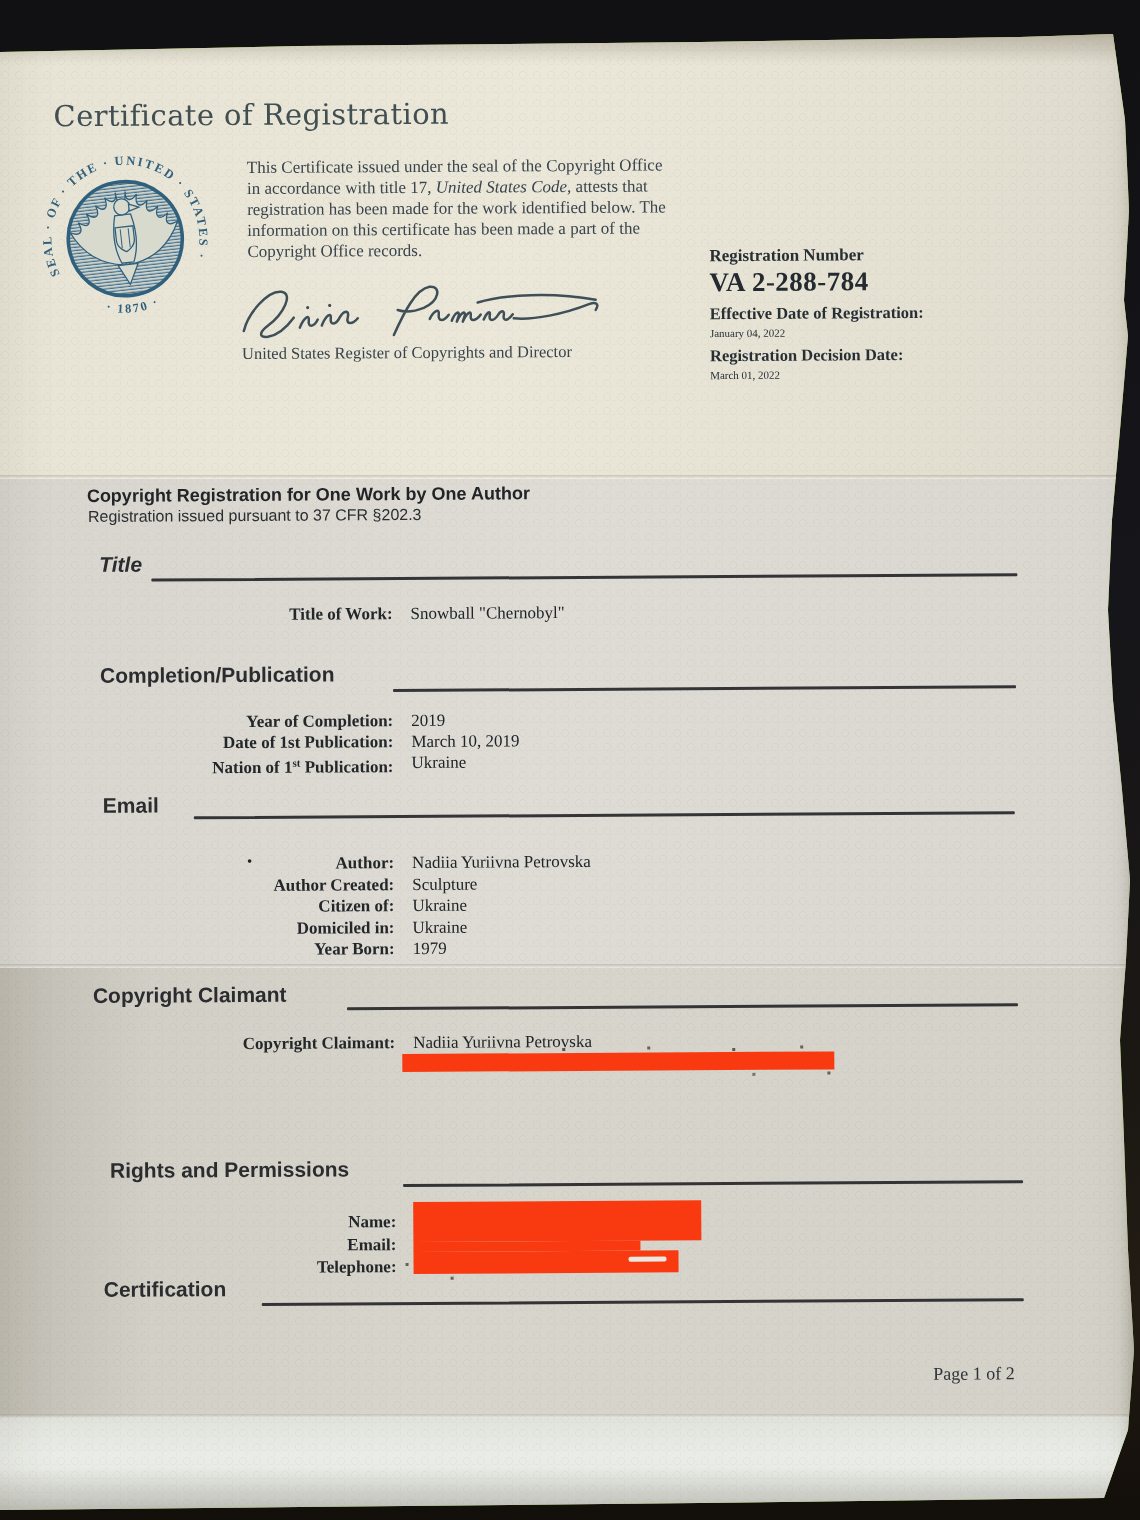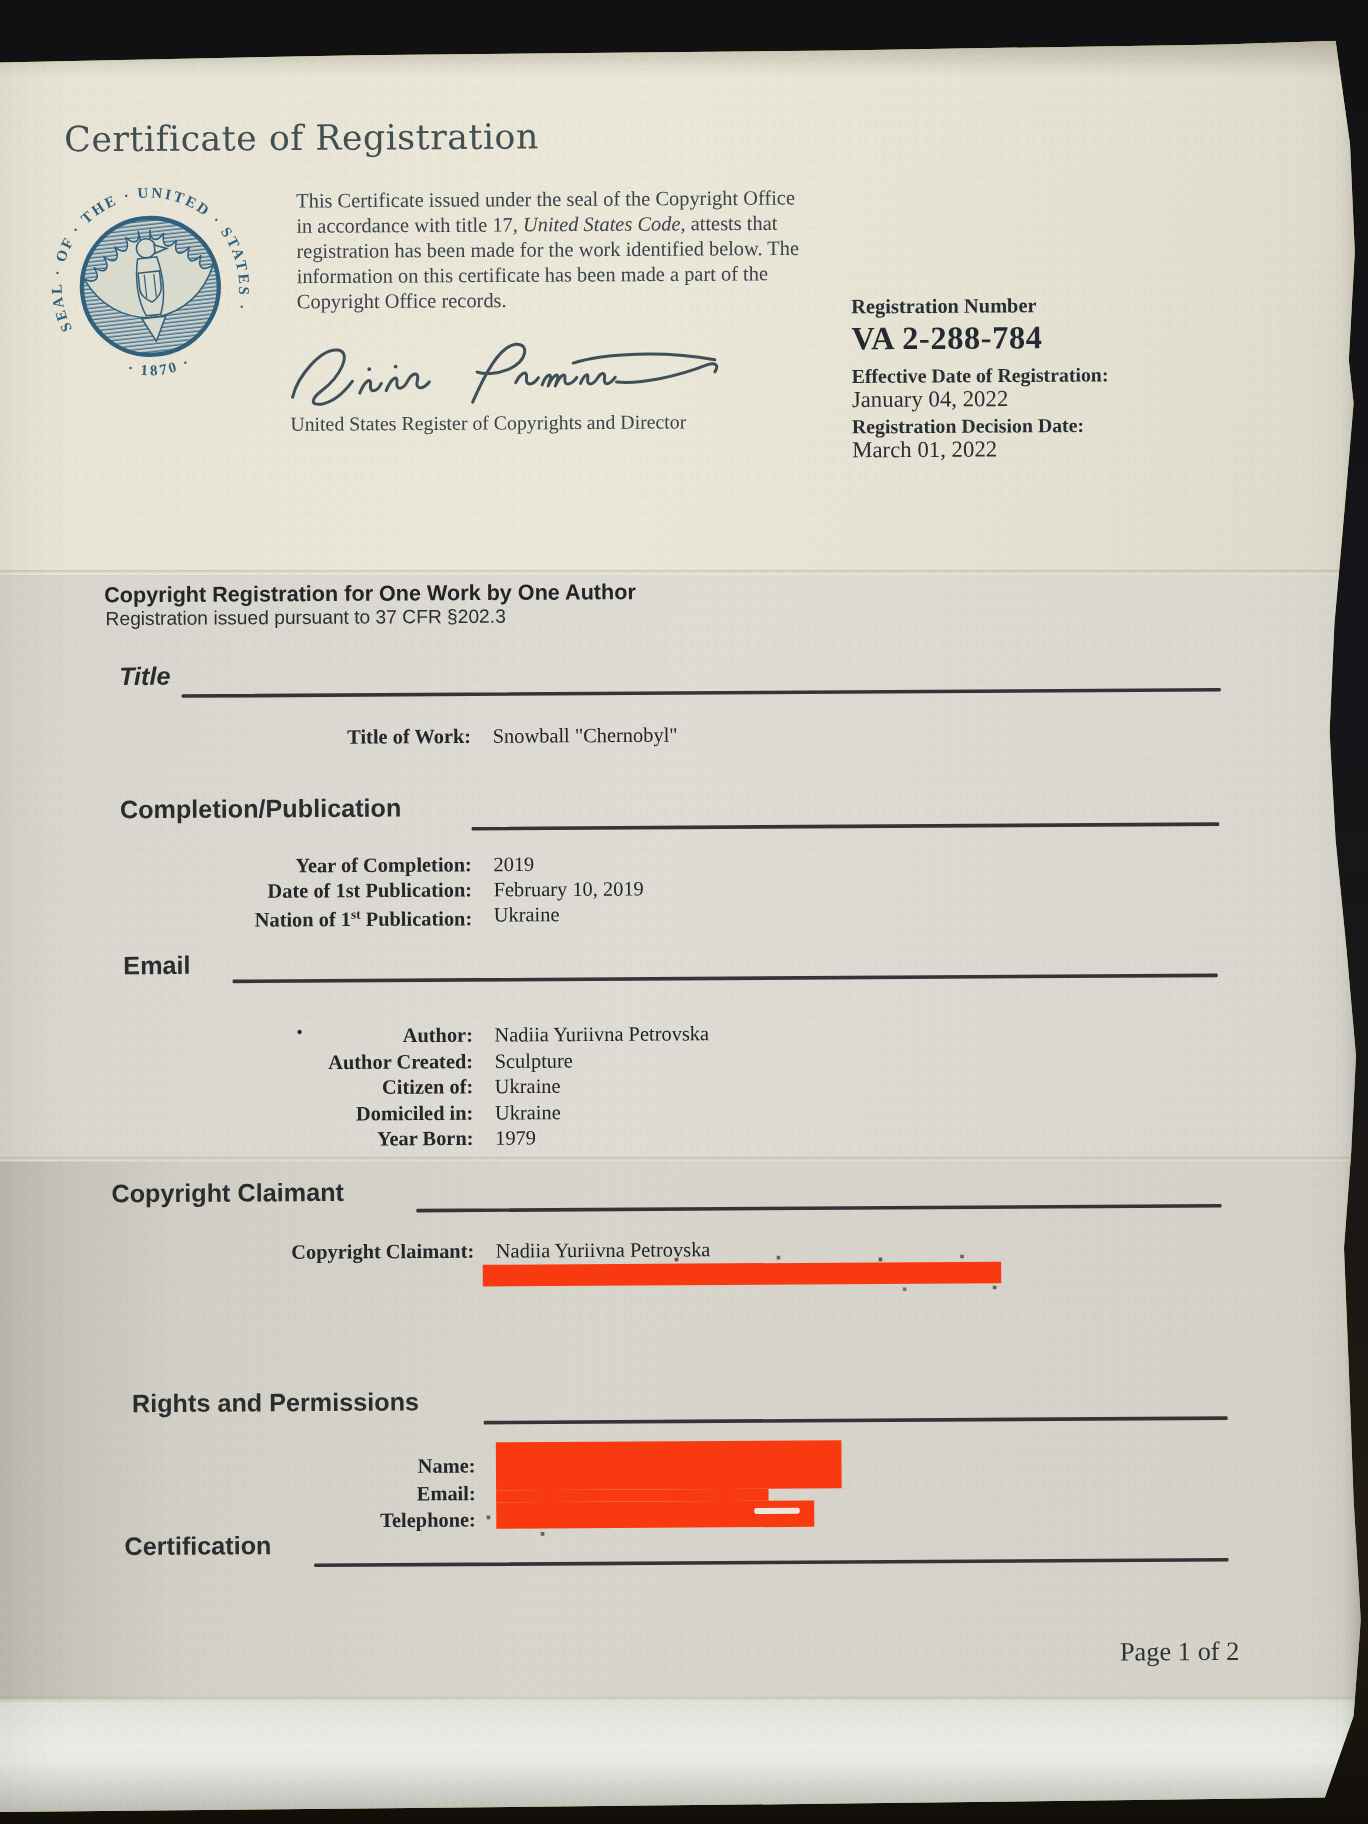--- a/index.html
+++ b/index.html
@@ -44,36 +44,36 @@
   
   .content{position:absolute;inset:0;transform:rotate(-0.35deg);transform-origin:50% 45%;color:#262a2e;}
   .abs{position:absolute;}
   .cert-title{font-family:"DejaVu Serif","Liberation Serif",serif;font-size:29px;letter-spacing:.4px;color:#414e52;}
   .statement{width:426px;font-size:17px;line-height:20.9px;color:#3a444c;}
   .signer-title{font-size:16.5px;color:#39434a;}
   .regblock{color:#282f34;}
   .regblock .lbl{font-weight:bold;font-size:17px;line-height:20px;}
   .regblock .num{font-weight:bold;font-size:27px;line-height:30px;letter-spacing:.5px;margin-top:1px;color:#242b30;}
   .regblock .slbl{font-weight:bold;font-size:16.5px;line-height:19.5px;margin-top:7px;text-align:center;}
-  .regblock .sval{font-size:19px;line-height:19.5px;}
+  .regblock .sval{font-size:11px;line-height:19.5px;}
   .regblock .slbl2{font-weight:bold;font-size:16.5px;line-height:19.5px;margin-top:3px;}
   .sans{font-family:"Liberation Sans",sans-serif;}
   .form-heading{font-weight:bold;font-size:18px;color:#222427;}
   .form-sub{font-size:16px;color:#2b2e31;}
   .sec-h{font-weight:bold;font-size:21px;color:#2b2c2f;}
   .uline{position:absolute;height:2.6px;background:#26262a;border-radius:1px;opacity:.92;}
   .row{position:absolute;left:0;display:flex;font-size:17px;line-height:21px;}
   .row .lab{width:393px;text-align:right;font-weight:bold;color:#24272a;}
   .row .val{margin-left:18px;color:#202428;white-space:nowrap;}
   sup{font-size:11px;vertical-align:6px;}
   .bullet{font-size:15px;color:#222;}
   .redaction{background:var(--redaction,#f93a10);position:absolute;}
   .red-dash{position:absolute;background:#ece8e0;border-radius:2px;}
   .specks{position:absolute;width:3px;height:3px;background:transparent;}
-  .page-ind{font-size:22px;color:#2e3337;}
+  .page-ind{font-size:18px;color:#2e3337;}
   .seal-text{fill:var(--seal,#31607c);font-family:"Liberation Serif",serif;font-weight:bold;font-size:12.5px;letter-spacing:2px;}
   .seal-stroke{stroke:var(--seal,#31607c);}
   .sig{stroke:#3f4f58;stroke-width:2.5;fill:none;stroke-linecap:round;stroke-linejoin:round;}
 </style>
 </head>
 <body>
 
 <div class="photo">
   <div class="paper">
     <div class="band band1"></div>
@@ -161,21 +161,21 @@
       </div>
 
       <div class="abs sans sec-h" style="left:100px;top:661px;">Completion/Publication</div>
       <div class="uline" style="left:393px;right:124px;top:688px;"></div>
       <div class="row" style="top:709px;">
         <div class="lab">Year of Completion:</div>
         <div class="val">2019</div>
       </div>
       <div class="row" style="top:730px;">
         <div class="lab">Date of 1st Publication:</div>
-        <div class="val">February 10, 2019</div>
+        <div class="val">March 10, 2019</div>
       </div>
       <div class="row" style="top:751px;">
         <div class="lab"><span>Nation of 1</span><sup>st</sup><span> Publication:</span></div>
         <div class="val">Ukraine</div>
       </div>
 
       <div class="abs sans sec-h" style="left:102px;top:791px;">Email</div>
       <div class="uline" style="left:193px;right:126px;top:814px;"></div>
       <div class="abs bullet" style="left:246px;top:851px;">•</div>
       <div class="row" style="top:851px;">

